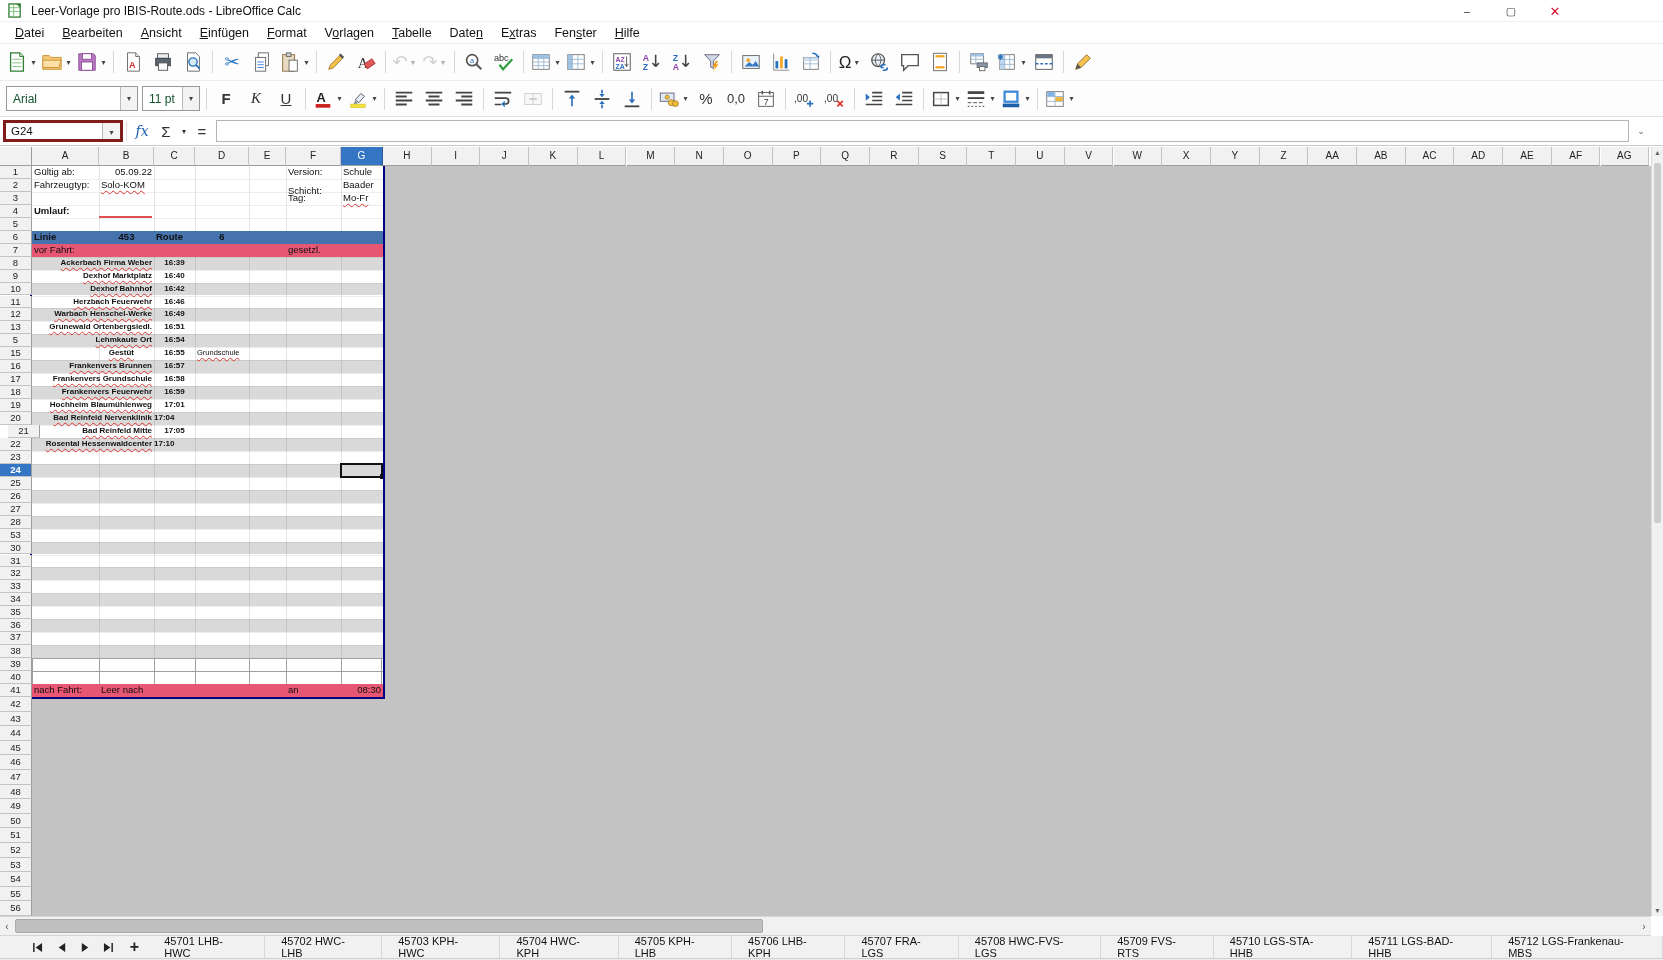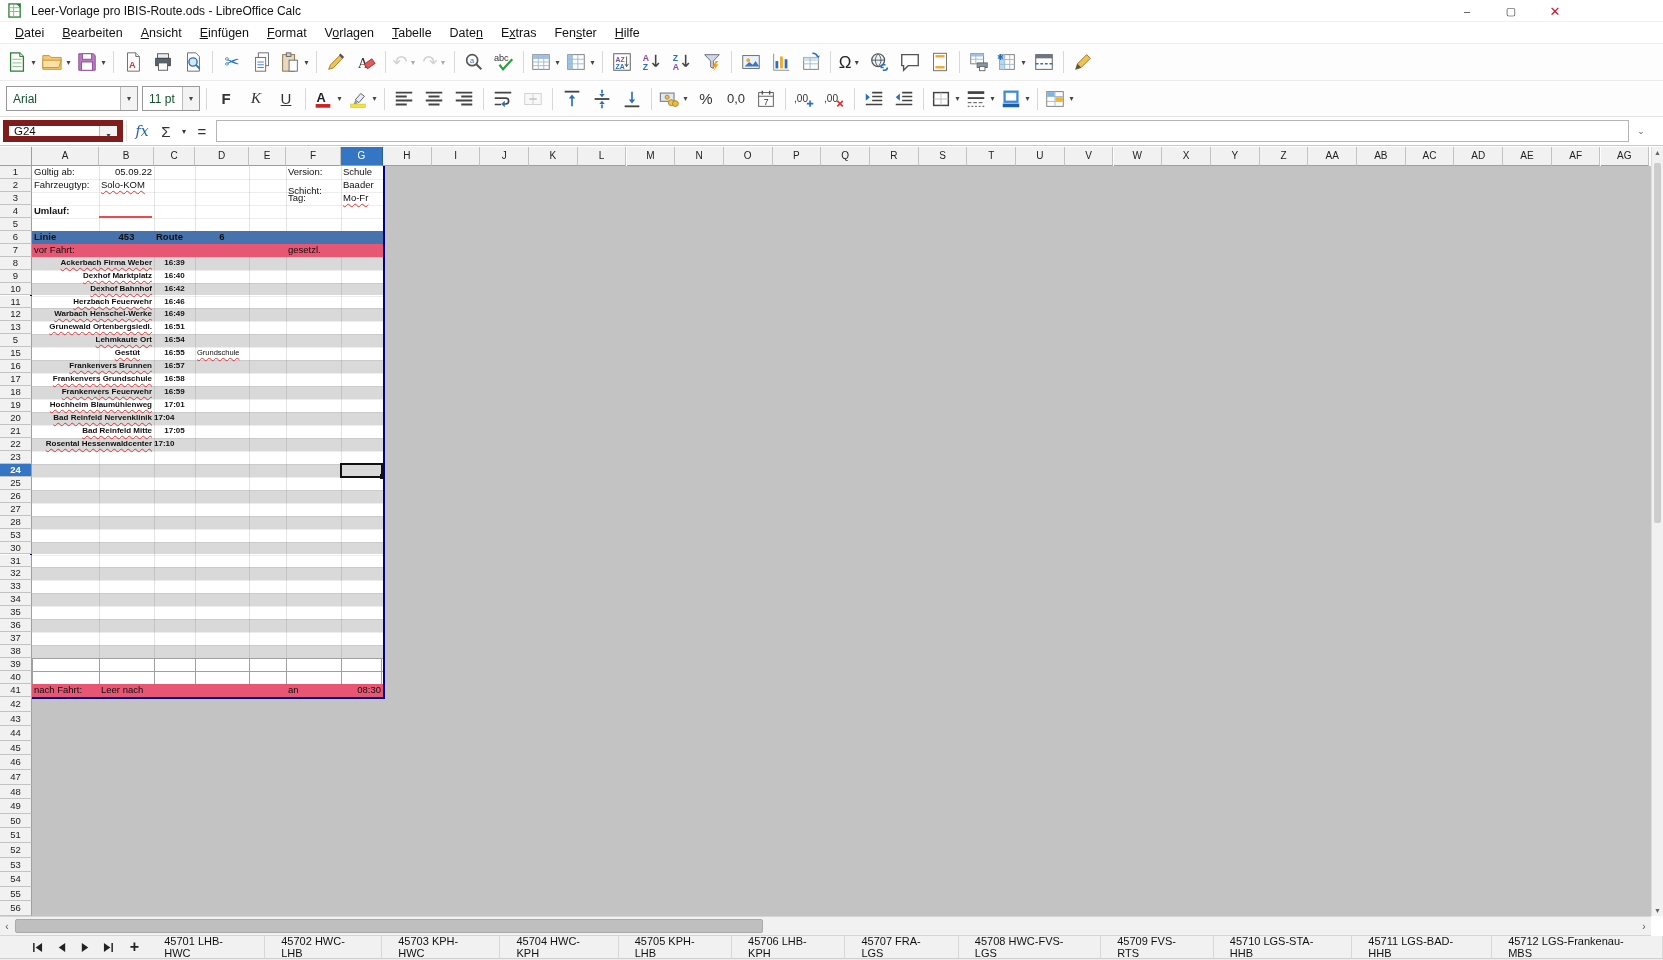--- a/index.html
+++ b/index.html
@@ -35,21 +35,21 @@
 .tbtn[data-name="cut-button"] .glyph{color:#1f6fc4;font-size:18px}
 .tbtn[data-name="undo-button"] .glyph,.tbtn[data-name="redo-button"] .glyph{font-size:18px;color:#9a9a9a}
 .tbtn[data-name="special-character-button"] .glyph{font-size:17px;color:#222}
 .tbtn[data-name="percent-button"] .glyph{font-size:15px}
 .tbtn[data-name="number-format-button"] .glyph{font-size:13px}
 .tbtn[data-name="bold-button"] .glyph{font-weight:bold;font-size:15px}
 .tbtn[data-name="italic-button"] .glyph{font-style:italic;font-size:15px;font-family:"Liberation Serif",serif}
 .tbtn[data-name="underline-button"] .glyph{text-decoration:underline;font-size:15px}
 
 .formulabar{position:absolute;left:0;top:117px;width:100%;height:29px;background:#fff;display:flex;align-items:center;border-bottom:1px solid #c9c9c9}
-.namebox{width:120px;height:22px;border:6px solid #7f1d1d;margin-left:3px;display:flex;align-items:center}
+.namebox{width:120px;height:22px;border:3px solid #7f1d1d;margin-left:3px;display:flex;align-items:center}
 .namebox .nval{flex:1;font-size:11.5px;padding-left:5px;color:#111}
 .namebox .ndrop{width:18px;height:100%;background:#f3f3f3;border-left:1px solid #bbb;text-align:center;font-size:8px;color:#444;line-height:20px}
 .fbtn{width:24px;text-align:center;font-size:15px;color:#333}
 .fx{font-family:"DejaVu Serif",serif;font-style:italic;color:#1f5fae;font-size:14px}
 .fsep{width:1px;height:20px;background:#ddd;margin:0 3px}
 .finput{flex:1;height:22px;border:1px solid #b5b5b5;background:#fff;margin:0 4px 0 2px;font-size:11.5px;padding:2px 4px;color:#111}
 .fexpand{width:16px;font-size:9px;color:#666;text-align:center;margin-right:14px}
 
 .gridwrap{position:absolute;left:0;top:147px;width:1651px;height:769px;overflow:hidden;background:#fff}
 .corner{position:absolute;left:0;top:0;width:32px;height:19px;background:#f1f1f1;border-right:1px solid #9e9e9e;border-bottom:1px solid #9e9e9e}
@@ -735,21 +735,21 @@
         <div class="cellspan" data-name="cell-B10" style="top: 116.55px; height: 12.95px; line-height: 12.95px; font-size: 8px; font-weight: bold; left: 0px; width: 122px; text-align: right; padding: 0px 2px;"><span class="sq">Dexhof Bahnhof</span></div>
         <div class="cellspan" data-name="cell-C10" style="top: 116.55px; height: 12.95px; line-height: 12.95px; font-size: 8px; font-weight: bold; left: 122px; width: 41px; text-align: center;"><span>16:42</span></div>
         <div class="cellspan" data-name="cell-B11" style="top: 129.5px; height: 12.95px; line-height: 12.95px; font-size: 8px; font-weight: bold; left: 0px; width: 122px; text-align: right; padding: 0px 2px;"><span class="sq">Herzbach Feuerwehr</span></div>
         <div class="cellspan" data-name="cell-C11" style="top: 129.5px; height: 12.95px; line-height: 12.95px; font-size: 8px; font-weight: bold; left: 122px; width: 41px; text-align: center;"><span>16:46</span></div>
         <div class="cellspan" data-name="cell-B12" style="top: 142.45px; height: 12.95px; line-height: 12.95px; font-size: 8px; font-weight: bold; left: 0px; width: 122px; text-align: right; padding: 0px 2px;"><span class="sq">Warbach Henschel-Werke</span></div>
         <div class="cellspan" data-name="cell-C12" style="top: 142.45px; height: 12.95px; line-height: 12.95px; font-size: 8px; font-weight: bold; left: 122px; width: 41px; text-align: center;"><span>16:49</span></div>
         <div class="cellspan" data-name="cell-B13" style="top: 155.4px; height: 12.95px; line-height: 12.95px; font-size: 8px; font-weight: bold; left: 0px; width: 122px; text-align: right; padding: 0px 2px;"><span class="sq">Grunewald Ortenbergsiedl.</span></div>
         <div class="cellspan" data-name="cell-C13" style="top: 155.4px; height: 12.95px; line-height: 12.95px; font-size: 8px; font-weight: bold; left: 122px; width: 41px; text-align: center;"><span>16:51</span></div>
         <div class="cellspan" data-name="cell-B14" style="top: 168.35px; height: 12.95px; line-height: 12.95px; font-size: 8px; font-weight: bold; left: 0px; width: 122px; text-align: right; padding: 0px 2px;"><span class="sq">Lehmkaute Ort</span></div>
         <div class="cellspan" data-name="cell-C14" style="top: 168.35px; height: 12.95px; line-height: 12.95px; font-size: 8px; font-weight: bold; left: 122px; width: 41px; text-align: center;"><span>16:54</span></div>
-        <div class="cellspan" data-name="cell-B15" style="top: 181.3px; height: 14px; line-height: 12.95px; font-size: 8px; font-weight: bold; left: 0px; width: 122px; text-align: right; padding: 0px 14px;"><span class="sq">Gestüt</span></div>
+        <div class="cellspan" data-name="cell-B15" style="top: 181.3px; height: 14px; line-height: 12.95px; font-size: 8px; font-weight: bold; left: 0px; width: 122px; text-align: right; padding: 0px 20px;"><span class="sq">Gestüt</span></div>
         <div class="cellspan" data-name="cell-C15" style="top: 181.3px; height: 12.95px; line-height: 12.95px; font-size: 8px; font-weight: bold; left: 122px; width: 41px; text-align: center;"><span>16:55</span></div>
         <div class="cellspan" data-name="cell-D15" style="top: 181.3px; height: 12.95px; line-height: 12.95px; font-size: 7.5px; left: 163px; width: 54px; text-align: left; padding: 0px 2px;"><span class="sq">Grundschule</span></div>
         <div class="cellspan" data-name="cell-B16" style="top: 194.25px; height: 12.95px; line-height: 12.95px; font-size: 8px; font-weight: bold; left: 0px; width: 122px; text-align: right; padding: 0px 2px;"><span class="sq">Frankenvers Brunnen</span></div>
         <div class="cellspan" data-name="cell-C16" style="top: 194.25px; height: 12.95px; line-height: 12.95px; font-size: 8px; font-weight: bold; left: 122px; width: 41px; text-align: center;"><span>16:57</span></div>
         <div class="cellspan" data-name="cell-B17" style="top: 207.2px; height: 12.95px; line-height: 12.95px; font-size: 8px; font-weight: bold; left: 0px; width: 122px; text-align: right; padding: 0px 2px;"><span class="sq">Frankenvers Grundschule</span></div>
         <div class="cellspan" data-name="cell-C17" style="top: 207.2px; height: 12.95px; line-height: 12.95px; font-size: 8px; font-weight: bold; left: 122px; width: 41px; text-align: center;"><span>16:58</span></div>
         <div class="cellspan" data-name="cell-B18" style="top: 220.15px; height: 12.95px; line-height: 12.95px; font-size: 8px; font-weight: bold; left: 0px; width: 122px; text-align: right; padding: 0px 2px;"><span class="sq">Frankenvers Feuerwehr</span></div>
         <div class="cellspan" data-name="cell-C18" style="top: 220.15px; height: 12.95px; line-height: 12.95px; font-size: 8px; font-weight: bold; left: 122px; width: 41px; text-align: center;"><span>16:59</span></div>
         <div class="cellspan" data-name="cell-B19" style="top: 233.1px; height: 12.95px; line-height: 12.95px; font-size: 8px; font-weight: bold; left: 0px; width: 122px; text-align: right; padding: 0px 2px;"><span class="sq">Hochheim Blaumühlenweg</span></div>
         <div class="cellspan" data-name="cell-C19" style="top: 233.1px; height: 12.95px; line-height: 12.95px; font-size: 8px; font-weight: bold; left: 122px; width: 41px; text-align: center;"><span>17:01</span></div>
@@ -814,37 +814,37 @@
       <div class="rowhead" data-name="row-header-11" style="top: 148.5px; height: 12.95px; line-height: 12.95px;">11</div>
       <div class="rowhead" data-name="row-header-12" style="top: 161.45px; height: 12.95px; line-height: 12.95px;">12</div>
       <div class="rowhead" data-name="row-header-13" style="top: 174.4px; height: 12.95px; line-height: 12.95px;">13</div>
       <div class="rowhead" data-name="row-header-14" style="top: 187.35px; height: 12.95px; line-height: 12.95px;">5</div>
       <div class="rowhead" data-name="row-header-15" style="top: 200.3px; height: 12.95px; line-height: 12.95px;">15</div>
       <div class="rowhead" data-name="row-header-16" style="top: 213.25px; height: 12.95px; line-height: 12.95px;">16</div>
       <div class="rowhead" data-name="row-header-17" style="top: 226.2px; height: 12.95px; line-height: 12.95px;">17</div>
       <div class="rowhead" data-name="row-header-18" style="top: 239.15px; height: 12.95px; line-height: 12.95px;">18</div>
       <div class="rowhead" data-name="row-header-19" style="top: 252.1px; height: 12.95px; line-height: 12.95px;">19</div>
       <div class="rowhead" data-name="row-header-20" style="top: 265.05px; height: 12.95px; line-height: 12.95px;">20</div>
-      <div class="rowhead" data-name="row-header-21" style="top: 278px; height: 12.95px; line-height: 12.95px;">21</div>
+      <div class="rowhead" data-name="row-header-21" style="top: 278px; height: 12.95px; line-height: 12.95px; margin-left: 8px;">21</div>
       <div class="rowhead" data-name="row-header-22" style="top: 290.95px; height: 12.95px; line-height: 12.95px;">22</div>
       <div class="rowhead" data-name="row-header-23" style="top: 303.9px; height: 12.95px; line-height: 12.95px;">23</div>
       <div class="rowhead sel" data-name="row-header-24" style="top: 316.85px; height: 12.95px; line-height: 12.95px;">24</div>
       <div class="rowhead" data-name="row-header-25" style="top: 329.8px; height: 12.95px; line-height: 12.95px;">25</div>
       <div class="rowhead" data-name="row-header-26" style="top: 342.75px; height: 12.95px; line-height: 12.95px;">26</div>
       <div class="rowhead" data-name="row-header-27" style="top: 355.7px; height: 12.95px; line-height: 12.95px;">27</div>
       <div class="rowhead" data-name="row-header-28" style="top: 368.65px; height: 12.95px; line-height: 12.95px;">28</div>
       <div class="rowhead" data-name="row-header-29" style="top: 381.6px; height: 12.95px; line-height: 12.95px;">53</div>
       <div class="rowhead" data-name="row-header-30" style="top: 394.55px; height: 12.95px; line-height: 12.95px;">30</div>
       <div class="rowhead" data-name="row-header-31" style="top: 407.5px; height: 12.95px; line-height: 12.95px;">31</div>
       <div class="rowhead" data-name="row-header-32" style="top: 420.45px; height: 12.95px; line-height: 12.95px;">32</div>
       <div class="rowhead" data-name="row-header-33" style="top: 433.4px; height: 12.95px; line-height: 12.95px;">33</div>
       <div class="rowhead" data-name="row-header-34" style="top: 446.35px; height: 12.95px; line-height: 12.95px;">34</div>
       <div class="rowhead" data-name="row-header-35" style="top: 459.3px; height: 12.95px; line-height: 12.95px;">35</div>
       <div class="rowhead" data-name="row-header-36" style="top: 472.25px; height: 12.95px; line-height: 12.95px;">36</div>
-      <div class="rowhead" data-name="row-header-37" style="top: 485.2px; height: 12.95px; line-height: 12.95px;">37</div>
+      <div class="rowhead" data-name="row-header-37" style="top: 485.2px; height: 12.95px; line-height: 12.95px; font-family: Liberation Mono, monospace;">37</div>
       <div class="rowhead" data-name="row-header-38" style="top: 498.15px; height: 12.95px; line-height: 12.95px;">38</div>
       <div class="rowhead" data-name="row-header-39" style="top: 511.1px; height: 12.95px; line-height: 12.95px;">39</div>
       <div class="rowhead" data-name="row-header-40" style="top: 524.05px; height: 12.95px; line-height: 12.95px;">40</div>
       <div class="rowhead" data-name="row-header-41" style="top: 537px; height: 12.95px; line-height: 12.95px;">41</div>
       <div class="rowhead" data-name="row-header-42" style="top: 549.95px; height: 14.6px; line-height: 14.6px;">42</div>
       <div class="rowhead" data-name="row-header-43" style="top: 564.55px; height: 14.6px; line-height: 14.6px;">43</div>
       <div class="rowhead" data-name="row-header-44" style="top: 579.15px; height: 14.6px; line-height: 14.6px;">44</div>
       <div class="rowhead" data-name="row-header-45" style="top: 593.75px; height: 14.6px; line-height: 14.6px;">45</div>
       <div class="rowhead" data-name="row-header-46" style="top: 608.35px; height: 14.6px; line-height: 14.6px;">46</div>
       <div class="rowhead" data-name="row-header-47" style="top: 622.95px; height: 14.6px; line-height: 14.6px;">47</div>

